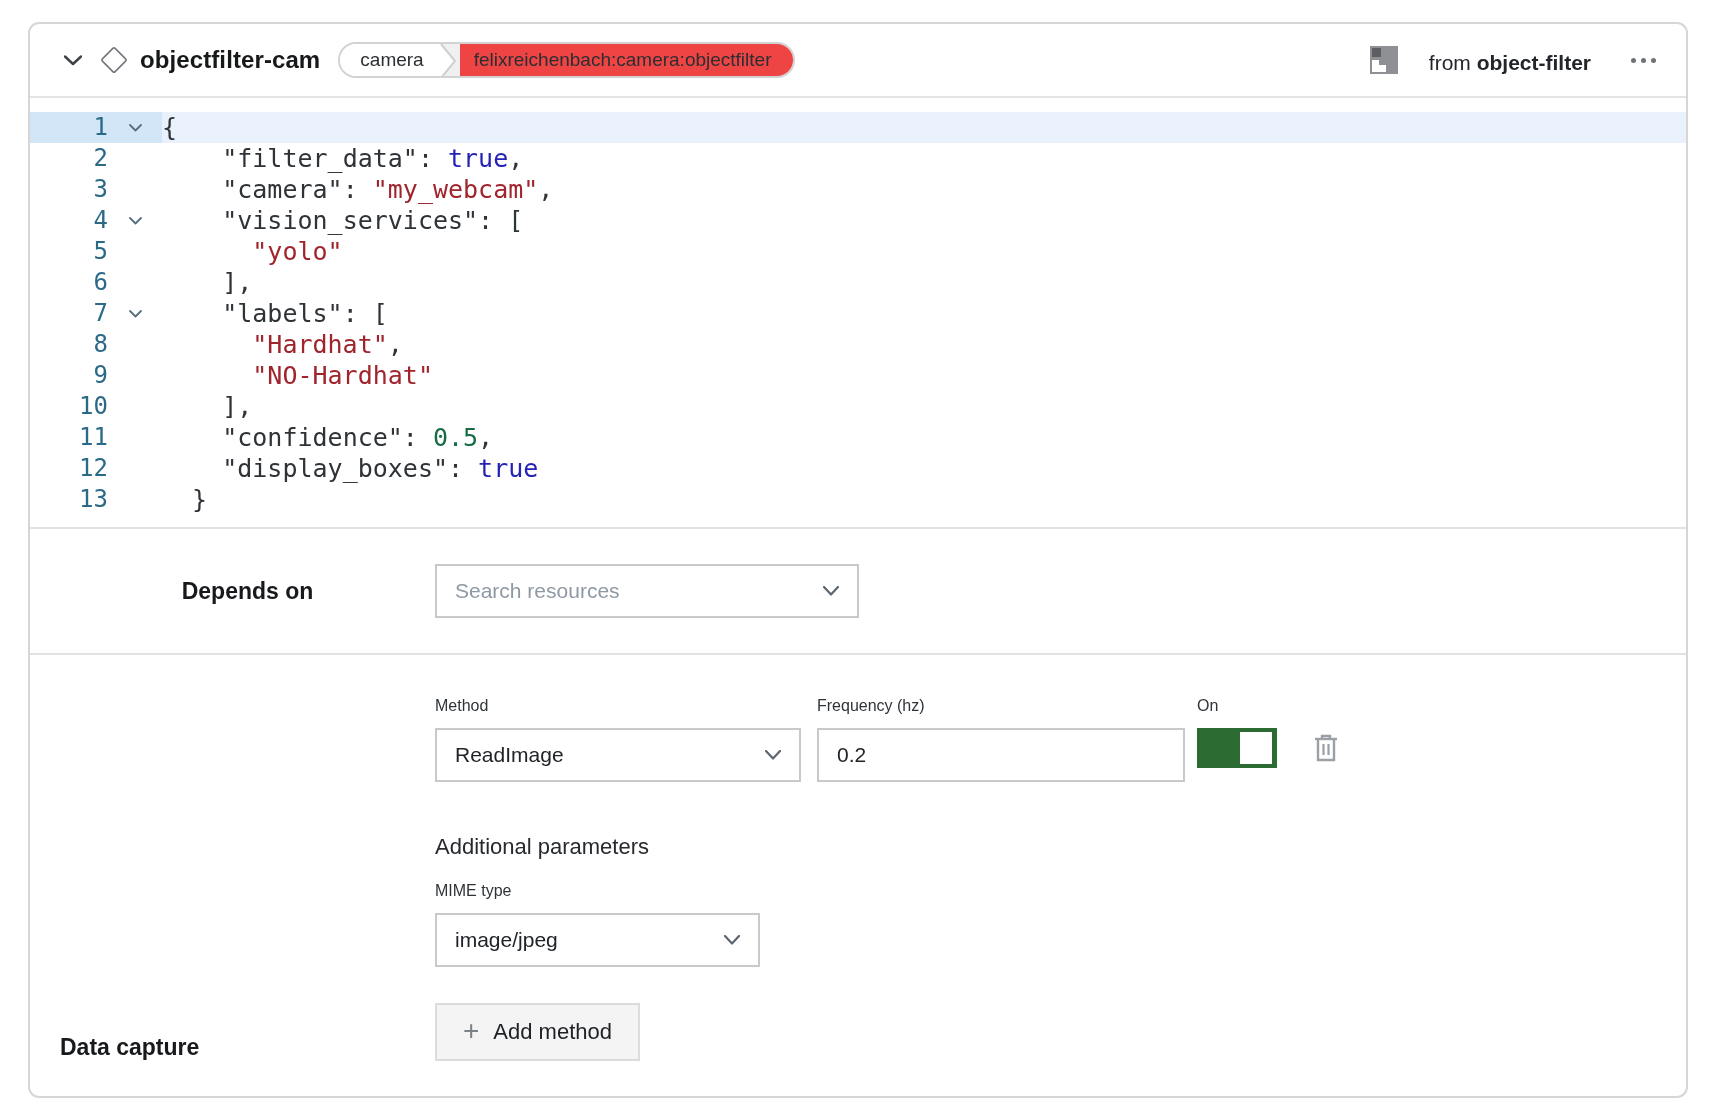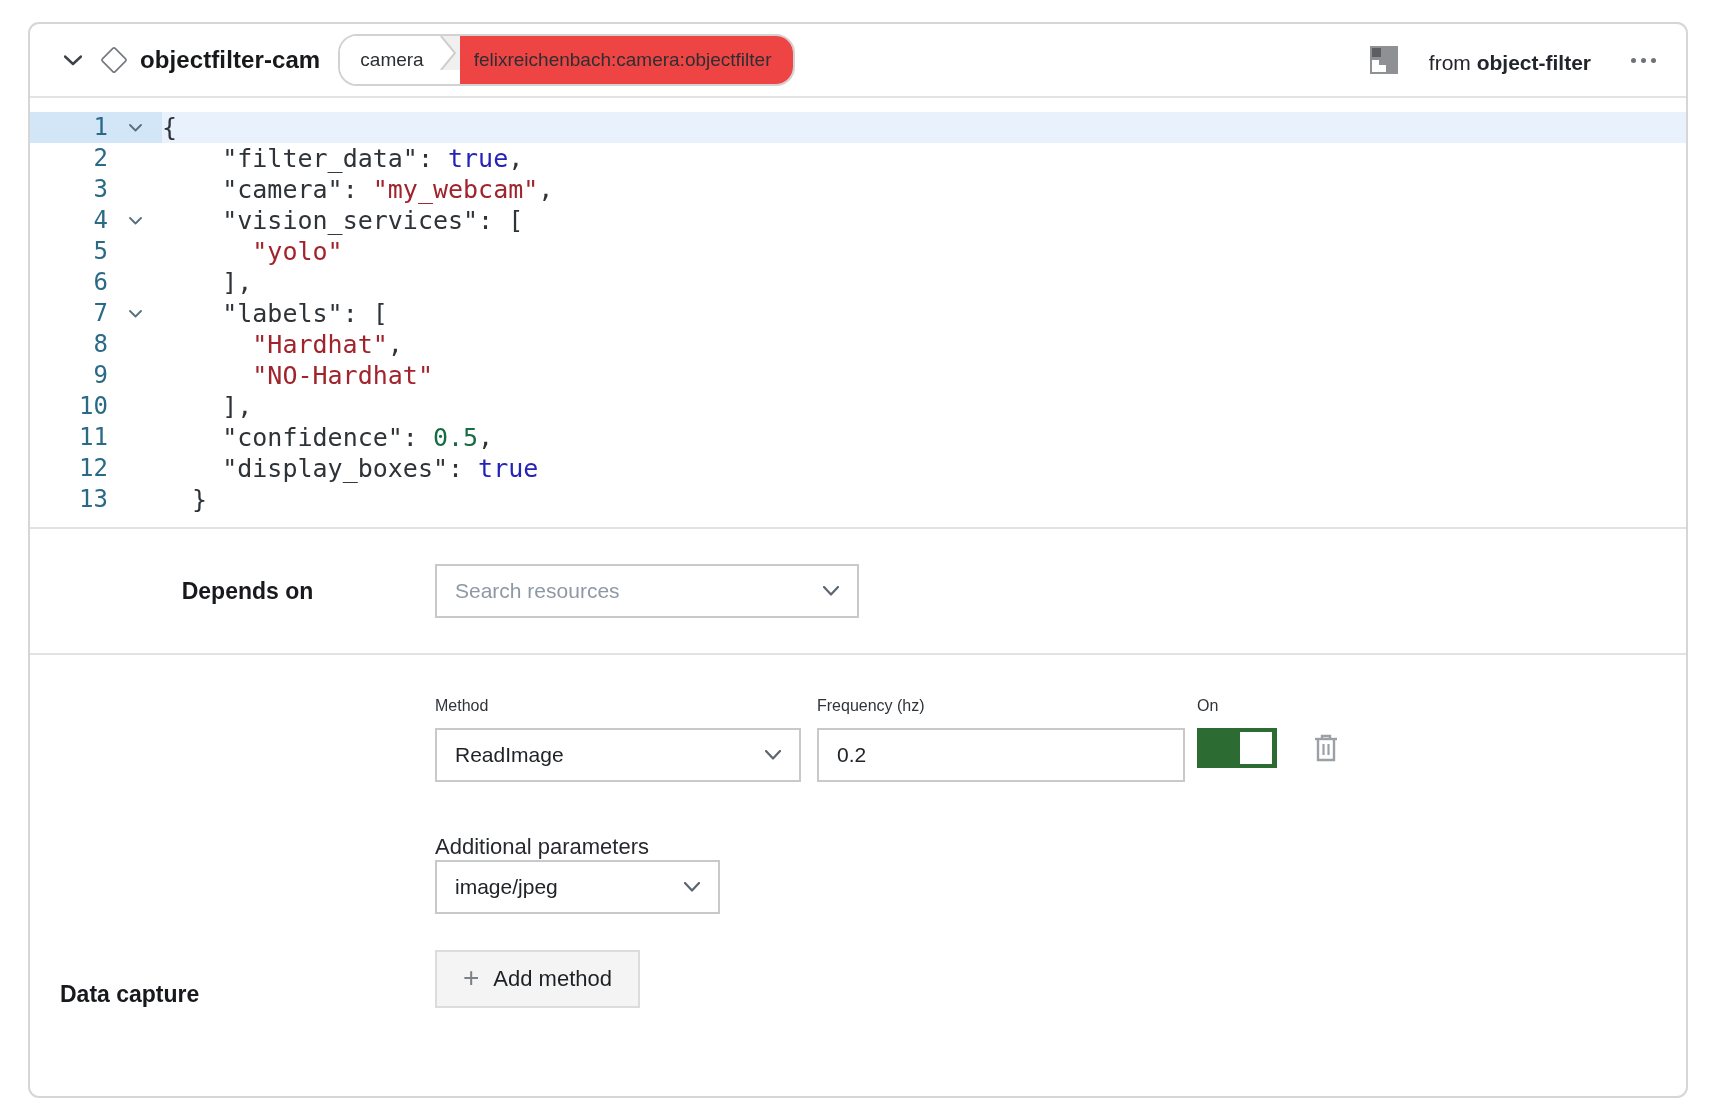--- a/index.html
+++ b/index.html
@@ -9,21 +9,21 @@
   .card { position:absolute; left:28px; top:22px; width:1660px; height:1076px;
           background:#fff; border:2px solid #d6d6d6; border-radius:11px; }
 
   
   .hdr { height:74px; display:flex; align-items:center; padding:0 28px 0 30px;
          border-bottom:2px solid #e3e3e3; }
   .hdr .collapse { width:26px; height:26px; display:flex; align-items:center; justify-content:center; cursor:pointer; }
   .hdr .diamond { width:24px; height:24px; border:2.5px solid #74787e; transform:rotate(45deg) scale(.82);
                   margin:0 14px 0 16px; border-radius:3px; background:#fff; }
   .hdr .title { font-size:24px; font-weight:700; color:#16181a; letter-spacing:.1px; margin-right:18px; }
-  .pill { display:flex; align-items:stretch; height:52px; border:2px solid #d2d2d2; border-radius:19px;
+  .pill { display:flex; align-items:stretch; height:36px; border:2px solid #d2d2d2; border-radius:19px;
           overflow:hidden; font-size:19px; color:#2b2f33; }
   .pill .seg-left { display:flex; align-items:center; padding:0 16px 0 20px; background:#fff; }
   .pill .seg-right { display:flex; align-items:center; padding:0 22px 0 14px; background:#ef4444; }
   .pill svg.divider { display:block; height:34px; }
   .hdr .spacer { flex:1; }
   .from-wrap { display:flex; align-items:flex-end; gap:30px; font-size:21px; color:#22252a; }
   .from-wrap b { font-weight:700; }
   .menu-dots { display:flex; gap:5px; margin-left:38px; padding:6px 2px; cursor:pointer; }
   .menu-dots i { width:5px; height:5px; border-radius:50%; background:#6e7277; }
 
@@ -60,21 +60,21 @@
   .col-freq { width:368px; margin-right:12px; }
   .col-on { margin-left:0; }
   .w-search { width:424px; }
 
   .toggle { width:80px; height:40px; background:#2c6c32; position:relative; cursor:pointer; }
   .toggle .knob { position:absolute; top:4px; right:5px; width:32px; height:32px; background:#fff; }
   .trash-btn { margin-left:36px; margin-top:6px; cursor:pointer; background:none; border:none; }
 
   .add-params { font-size:22px; color:#26292d; margin-top:52px; }
   .mime-label { margin-top:22px; }
-  .mime-box { width:285px; margin-top:0; }
+  .mime-box { width:325px; margin-top:0; }
   .add-btn { margin-top:36px; width:205px; height:58px; background:#f4f4f4; border:2px solid #dcdcdc;
              display:flex; align-items:center; justify-content:center; gap:14px;
              font-size:22px; color:#1d2024; cursor:pointer; font-family:"Liberation Sans",sans-serif; }
   .add-btn .plus { color:#7c8187; font-size:28px; font-weight:400; line-height:1; margin-top:-2px; }
 </style>
 </head>
 <body>
 
 <div class="card">
 
@@ -239,20 +239,21 @@
                 <path d="M5,5 L5,26 L21,26 L21,5" fill="none" stroke="#9aa0a6" stroke-width="2.4"></path>
                 <line x1="10.5" y1="10" x2="10.5" y2="21" stroke="#9aa0a6" stroke-width="2.2"></line>
                 <line x1="15.5" y1="10" x2="15.5" y2="21" stroke="#9aa0a6" stroke-width="2.2"></line>
               </svg>
             </button>
           </div>
         </div>
       </div>
 
       <div class="add-params">Additional parameters</div>
+      <div class="field-label mime-label">MIME type</div>
       <div class="inputbox selectbox mime-box">
         <span>image/jpeg</span>
         <svg class="chev" width="16" height="10" viewBox="0 0 16 10">
             <polyline points="1,1 8,8.5 15,1" fill="none" stroke="#5c6670" stroke-width="2.2" stroke-linecap="round" stroke-linejoin="round"></polyline>
           </svg>
       </div>
 
       <button class="add-btn">
         <span class="plus">+</span>
         <span>Add method</span>

